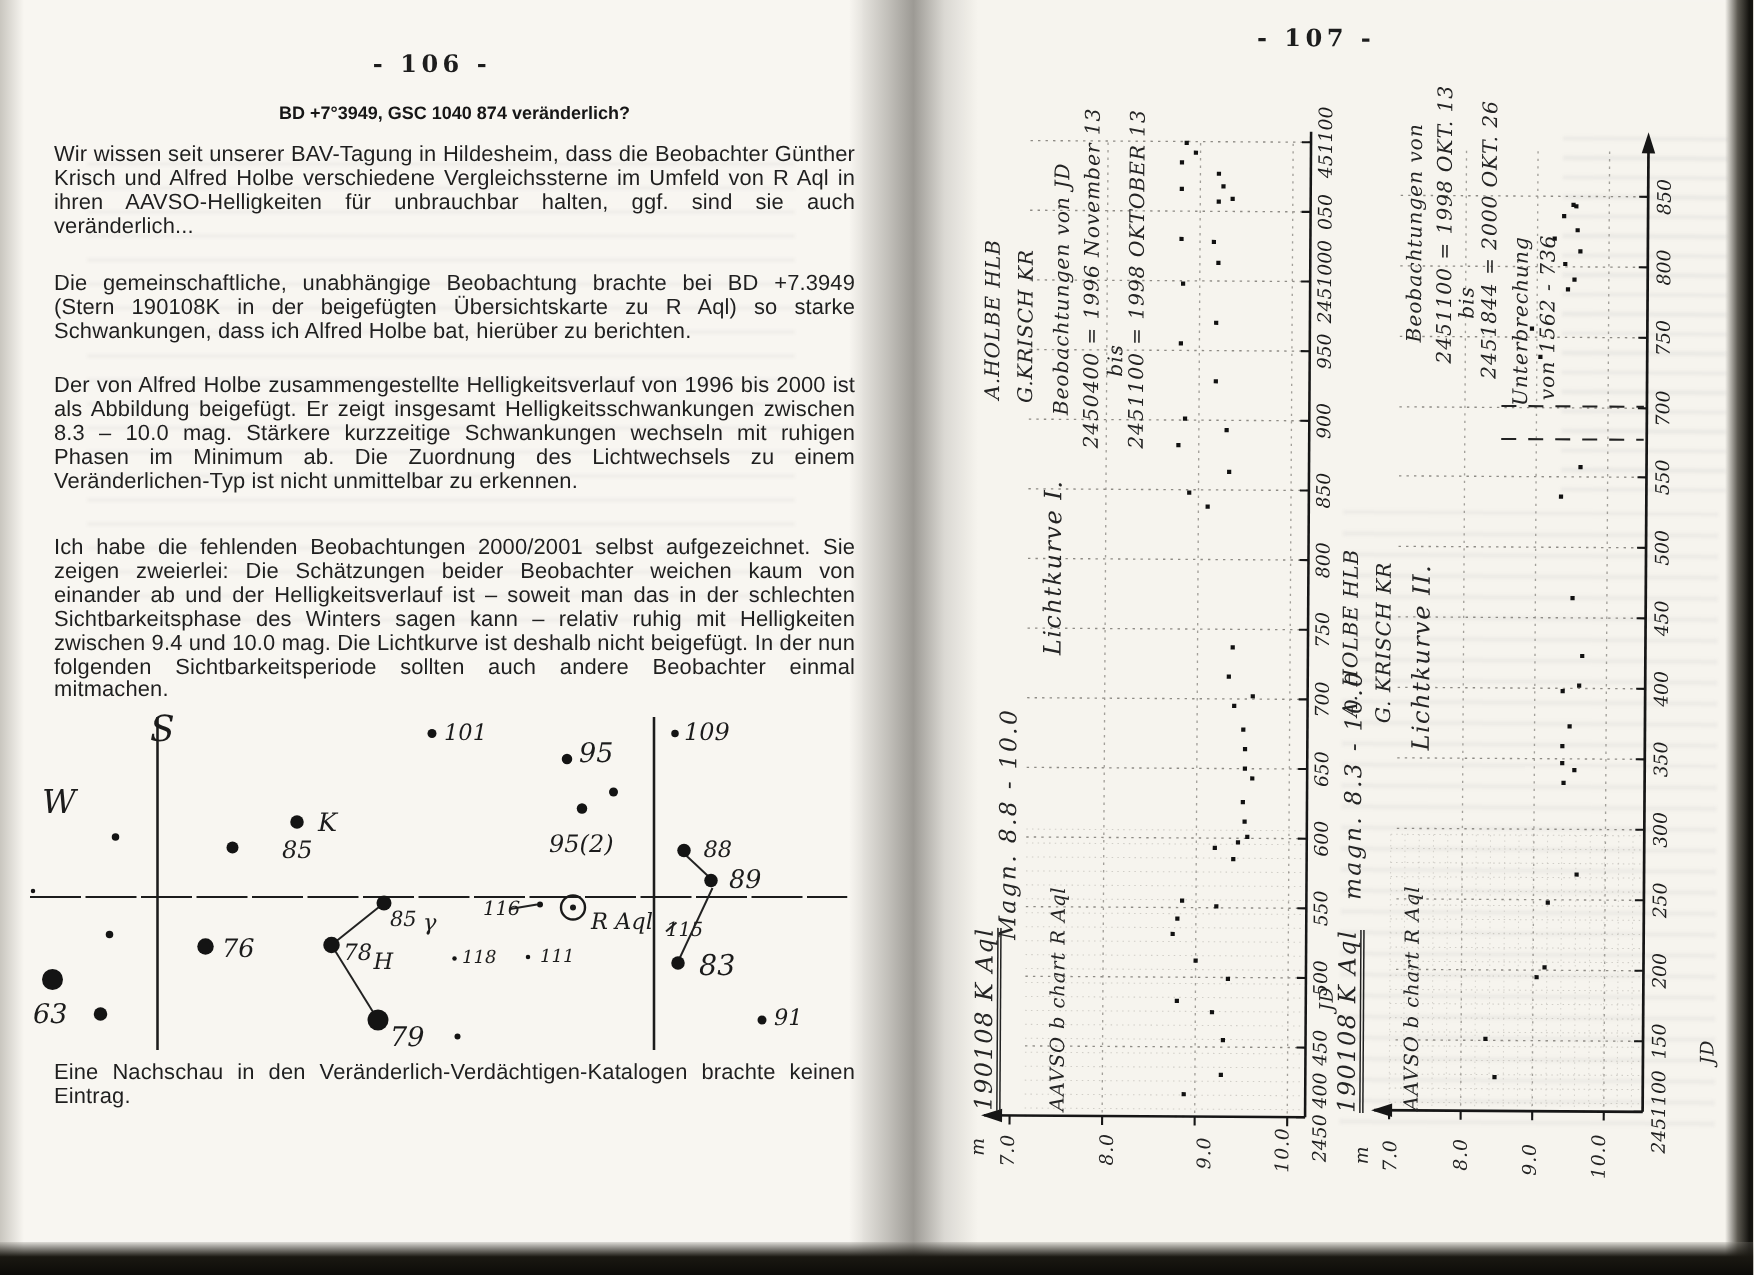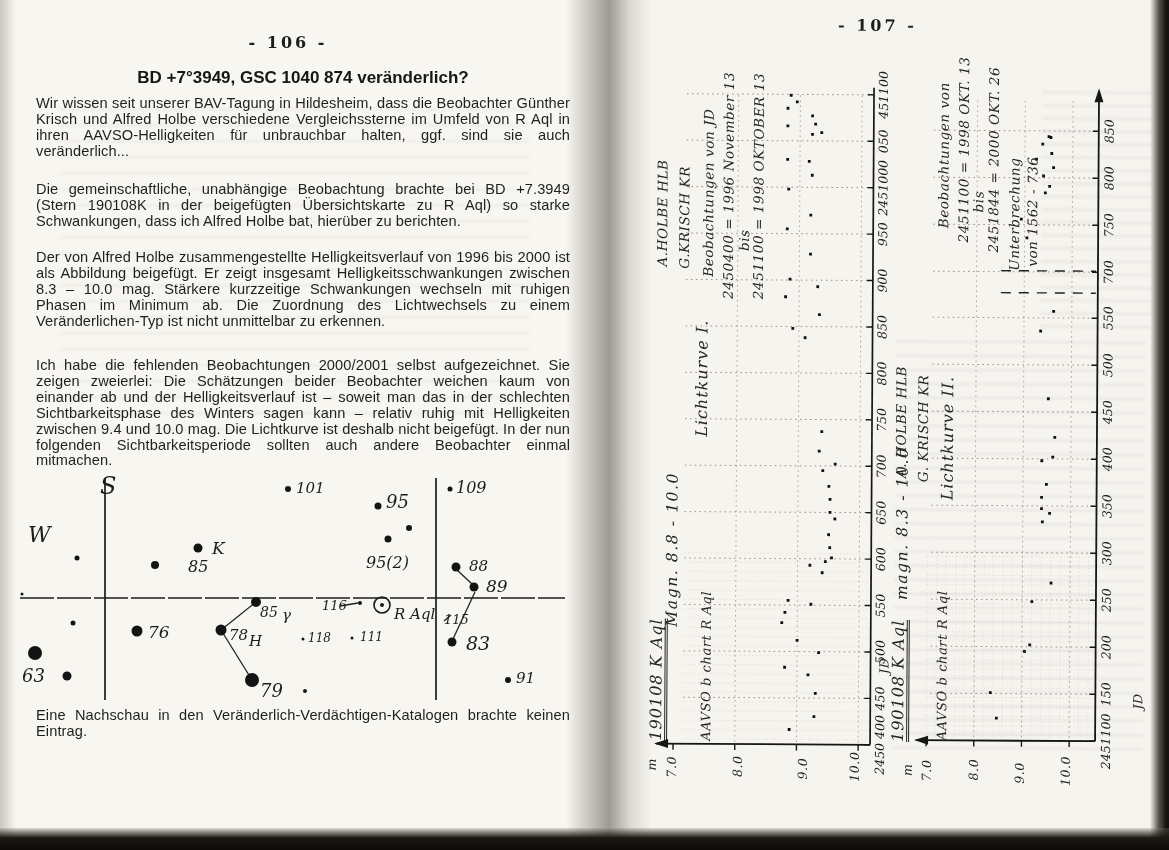--- a/index.html
+++ b/index.html
@@ -2,21 +2,21 @@
 <html><head>
 <meta charset="utf-8">
 <style>
   html,body{margin:0;padding:0;}
   body{width:1169px;height:850px;background:#f6f4ef;font-family:"Liberation Sans",sans-serif;}
   .scan{position:relative;width:1169px;height:850px;background:#f6f4ef;overflow:hidden;}
   .page{position:absolute;top:0;height:850px;}
   .page-left{left:0;width:575px;background:#f8f6f1;}
   .page-right{left:640px;width:515px;background:#f6f4ee;transform:rotate(.35deg);transform-origin:50% 50%;}
   .pgnum{position:absolute;font-family:"DejaVu Serif",serif;font-weight:bold;font-size:16px;letter-spacing:3px;color:#1d1d1d;text-align:center;}
-  .title{position:absolute;left:36px;top:68px;width:534px;text-align:center;font-weight:bold;font-size:17px;color:#161616;}
+  .title{position:absolute;left:36px;top:68px;width:534px;text-align:center;font-weight:bold;font-size:12px;color:#161616;}
   .body-p{position:absolute;left:36px;width:534px;margin:0;font-size:14.6px;line-height:15.9px;text-align:justify;color:#1f1f1f;letter-spacing:.1px;}
   .starchart{position:absolute;left:20px;top:472px;width:545px;height:242px;}
   .curves{position:absolute;left:0;top:0;width:515px;height:850px;}
   .hand-svg{font-family:"DejaVu Serif",serif;font-style:italic;fill:#1c1c1c;}
   .rot{position:absolute;transform-origin:0 0;transform:rotate(-90deg);white-space:nowrap;
        font-family:"DejaVu Serif",serif;font-style:italic;font-size:13px;color:#242424;letter-spacing:.6px;line-height:15px;}
   .rot.mid{font-size:13.5px;}
   .rot.big{font-size:16px;letter-spacing:1px;}
   .rot.wide{font-size:15.5px;letter-spacing:1.6px;}
   .rot.tick{font-size:12.5px;}

